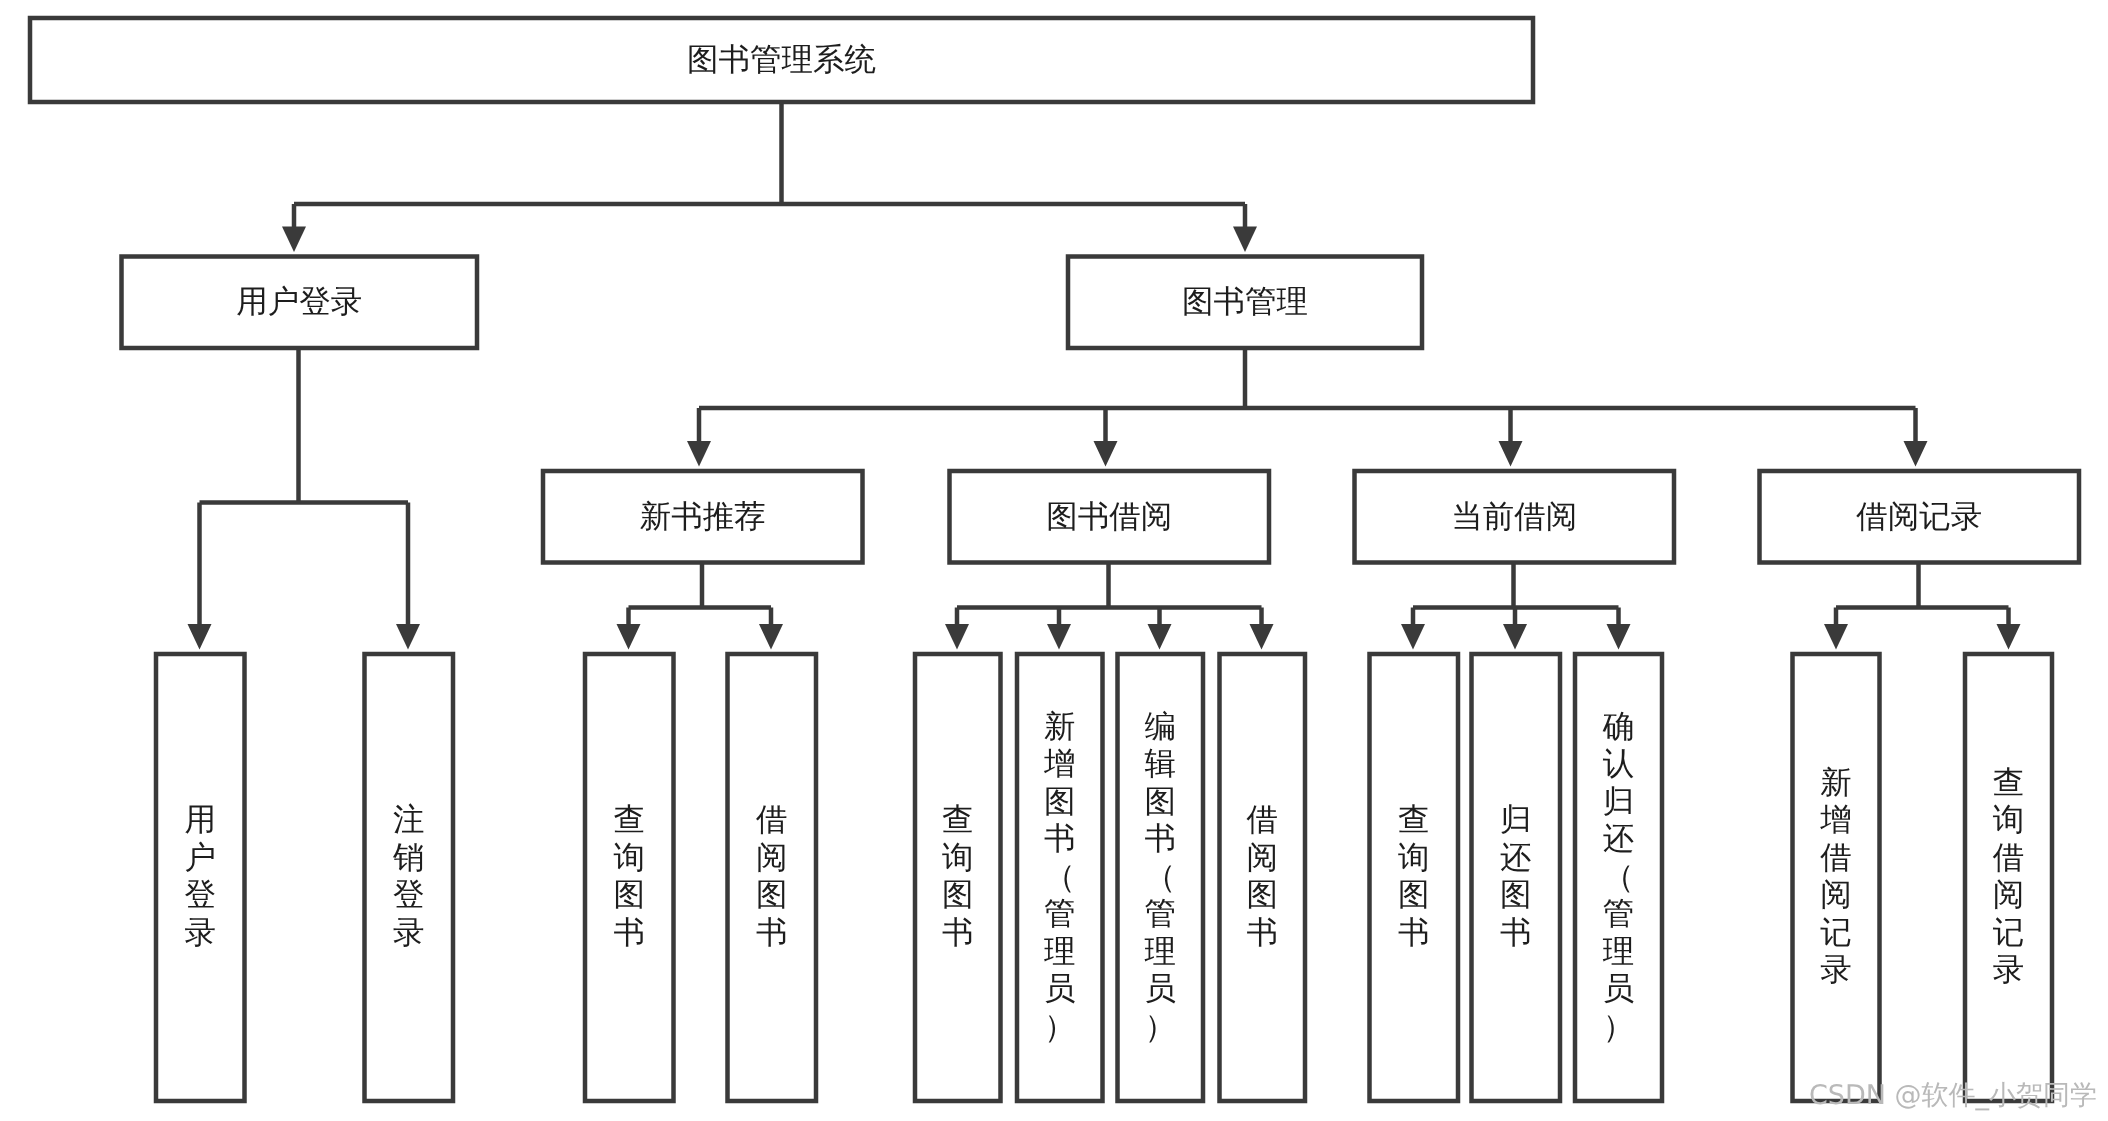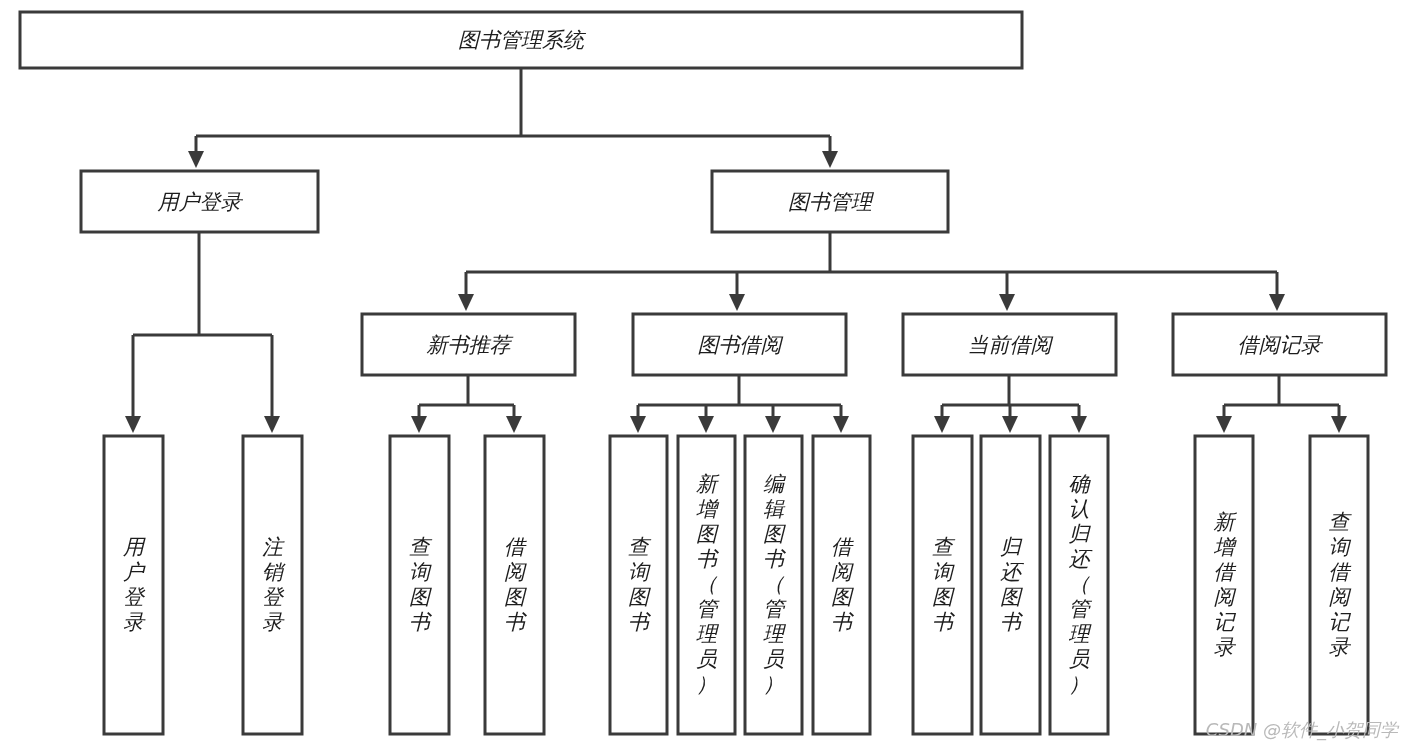--- a/index.html
+++ b/index.html
@@ -12,21 +12,20 @@
     width: 1405px;
     height: 747px;
     font-family: "DejaVu Sans", "Liberation Sans", sans-serif;
     overflow: hidden;
     position: relative;
   }
   #diagram-root {
     position: relative;
     width: 1244px;
     height: 747px;
-    font-style: italic;
   }
   svg.diagram-canvas {
     display: block;
     width: 1405px;
     height: 747px;
   }
   .node-box {
     fill: #ffffff;
     stroke: #3a3a3a;
     stroke-width: 3;

